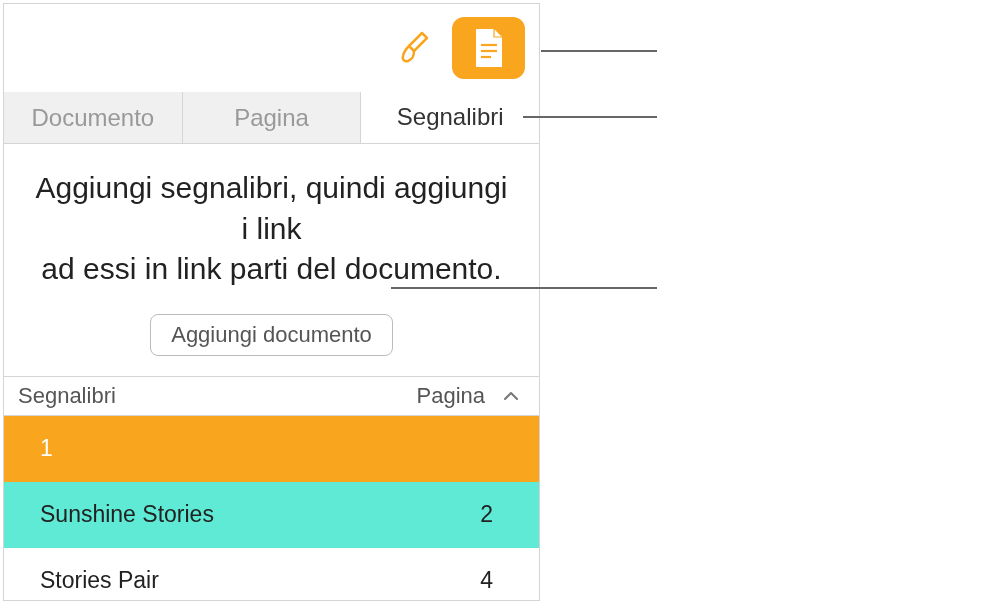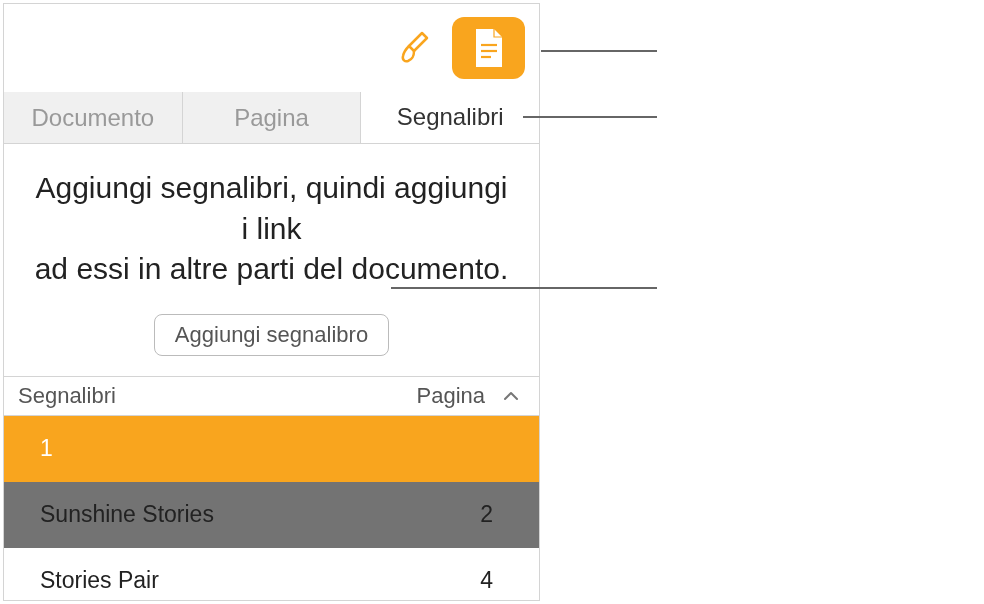--- a/index.html
+++ b/index.html
@@ -124,21 +124,21 @@
       height: 66px;
       font-size: 23px;
       color: #222;
       cursor: pointer;
     }
     .row.selected {
       background: #f9a51e;
       color: #fff;
     }
     .row.alt {
-      background: #737373;
+      background: #5eead4;
       align-items: center;
     }
     .row-name {
       flex: 1;
     }
     .row-page {
       padding-right: 10px;
     }
     
     .leader {
@@ -182,24 +182,24 @@
         <span>Pagina</span>
       </div>
     <div class="tab active">
         <span>Segnalibri</span>
       </div>
   </div>
 
   <div class="content-area">
     <p class="help-text">
       <span>Aggiungi segnalibri, quindi aggiungi i link</span><br>
-      <span>ad essi in altre parti del documento.</span>
+      <span>ad essi in link parti del documento.</span>
     </p>
     <div class="add-button-row">
-      <button class="add-button"><span>Aggiungi segnalibro</span></button>
+      <button class="add-button"><span>Aggiungi documento</span></button>
     </div>
   </div>
 
   <div class="table-header">
     <div class="th-left">Segnalibri</div>
     <div class="th-right">
       <span>Pagina</span>
       <span class="sort-arrow">
         <svg width="16" height="10" viewBox="0 0 16 10">
             <path d="M 2 8 L 8 2 L 14 8" fill="none" stroke="#777" stroke-width="2" stroke-linecap="round" stroke-linejoin="round"></path>

